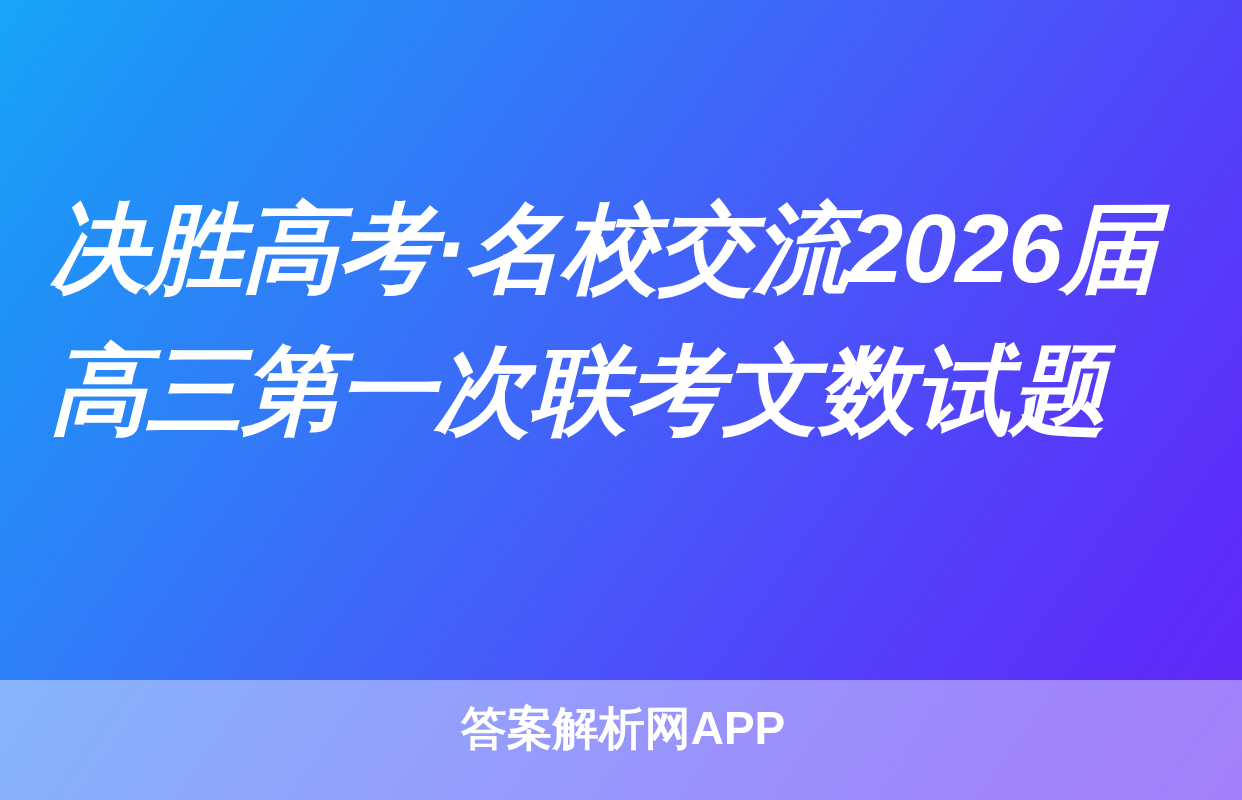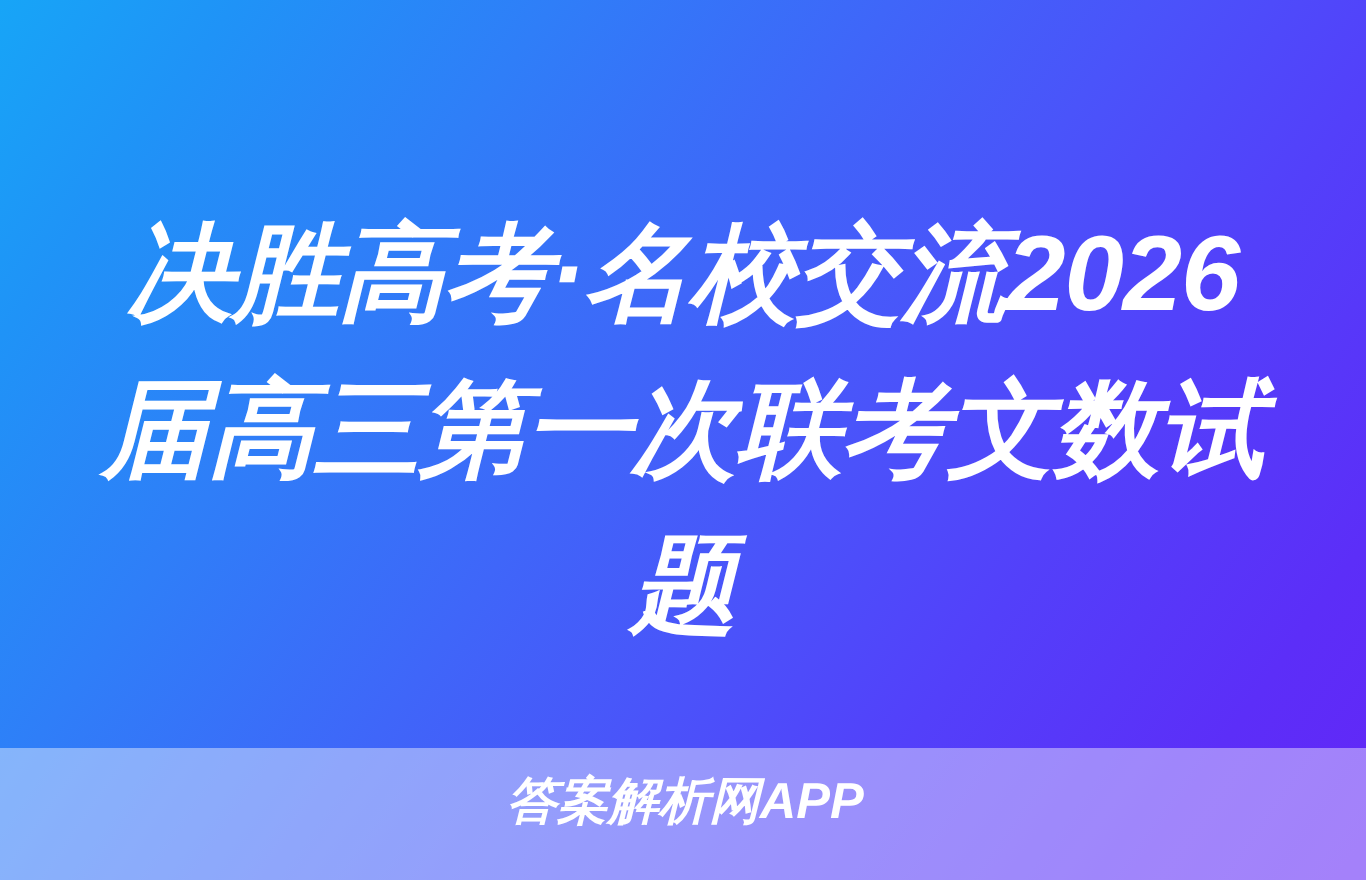--- a/index.html
+++ b/index.html
@@ -35,41 +35,40 @@
     right: 0;
     top: 680px;
     height: 120px;
     background: rgba(255, 255, 255, 0.42);
   }
   #title-block {
     position: absolute;
     left: 0;
     right: 0;
     top: 178px;
-    padding: 0 86px;
-    text-align: center;
+    padding: 0 50px;
+    text-align: left;
     color: #ffffff;
     font-size: 97px;
     font-weight: 700;
     font-style: italic;
     line-height: 1.46;
     letter-spacing: -1px;
     word-break: break-all;
     text-rendering: geometricPrecision;
   }
   #watermark {
     position: absolute;
     left: 4px;
     right: 0;
     top: 703px;
     text-align: center;
     color: #ffffff;
     font-size: 46px;
     font-weight: 700;
-    font-style: italic;
     letter-spacing: 0px;
     line-height: 1.1;
   }
 </style>
 </head>
 <body>
 
 <div id="poster">
 
   <div id="bg-gradient"></div>

